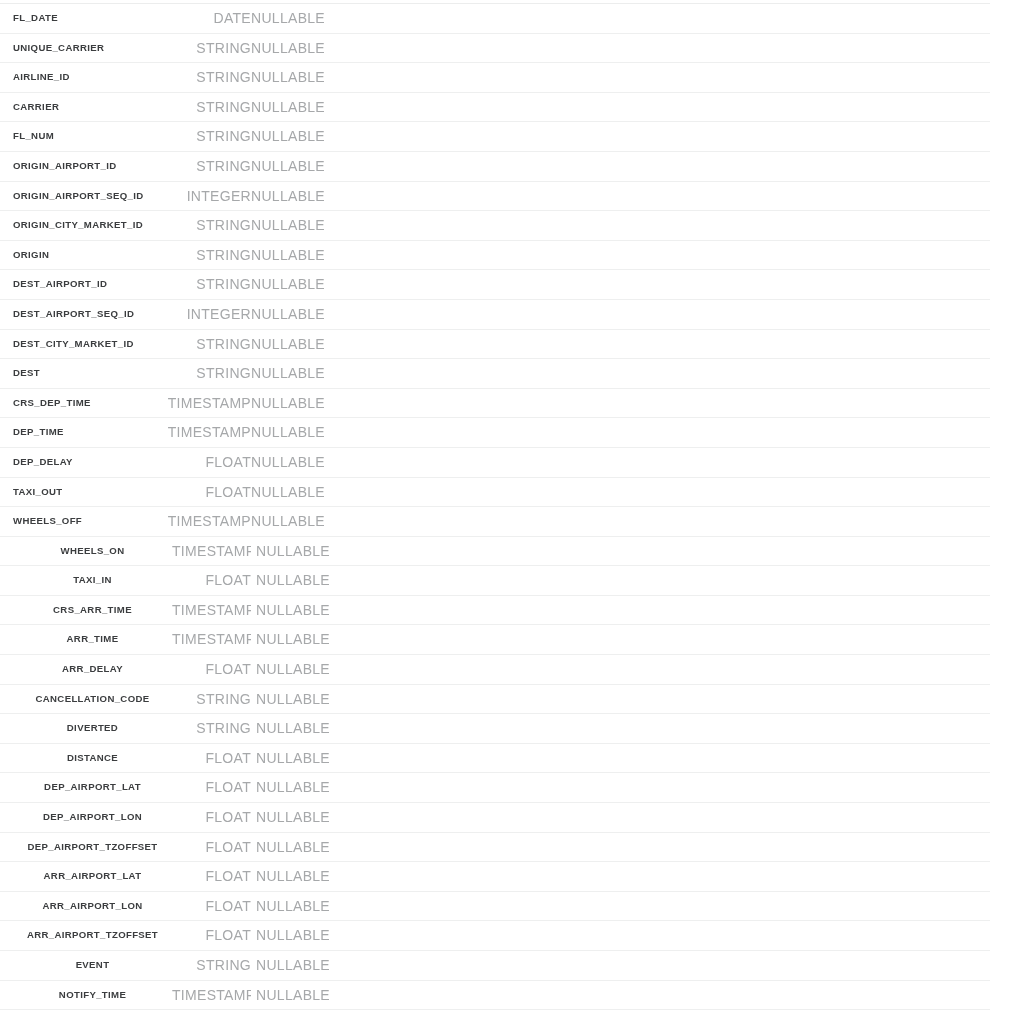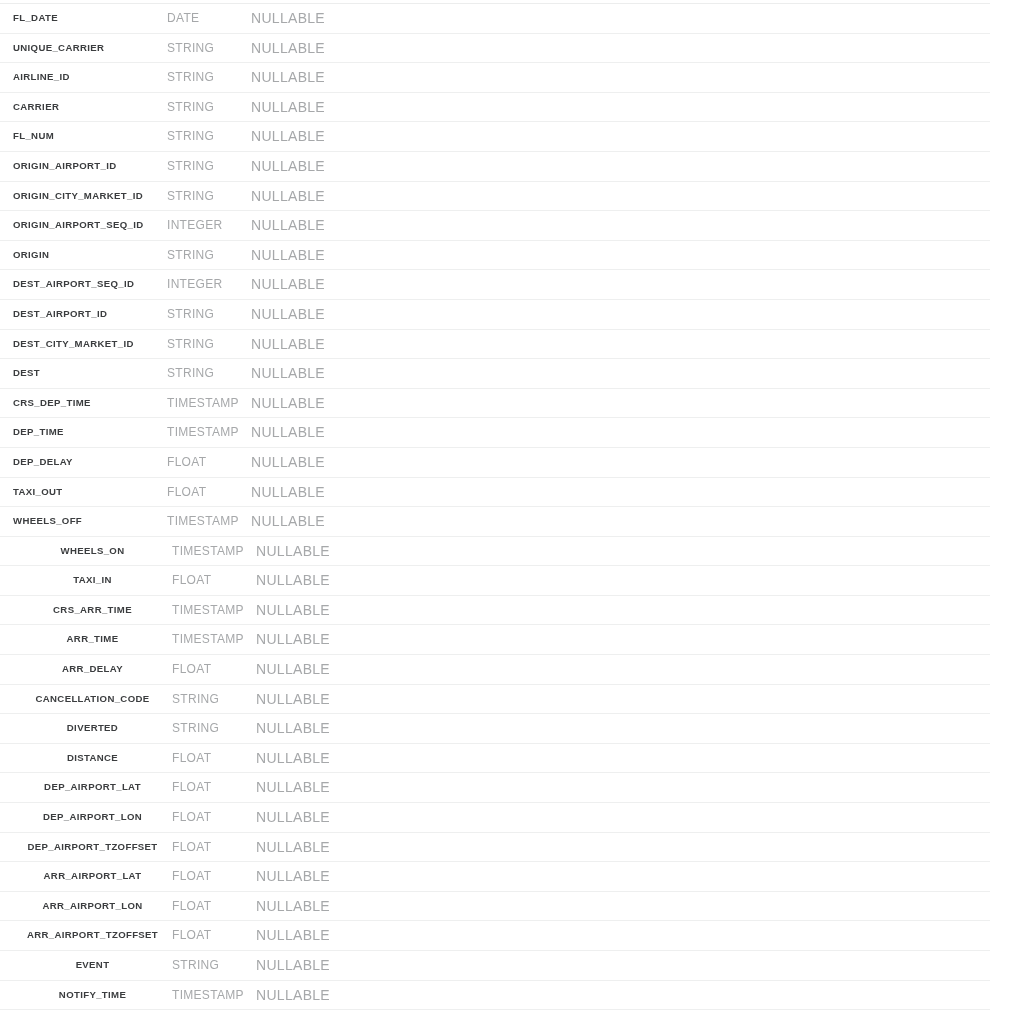--- a/index.html
+++ b/index.html
@@ -70,24 +70,25 @@
   .col-name {
     width: 154px;
     padding-left: 13px !important;
     font-size: 9.6px;
     font-weight: bold;
     letter-spacing: 0.35px;
     color: #3b3d3f;
   }
   .col-type {
     width: 84px;
-    font-size: 12px;
+    font-size: 14px;
     font-weight: normal;
     letter-spacing: 0.3px;
     color: #a6a8aa;
+    text-align: right;
   }
   .col-mode {
     width: 120px;
     font-size: 14px;
     font-weight: normal;
     letter-spacing: 0.3px;
     color: #a6a8aa;
   }
   .col-spacer {
     width: 619px;
@@ -146,55 +147,55 @@
           <td class="col-tail"></td>
         </tr>
         <tr>
           <td class="col-name">ORIGIN_AIRPORT_ID</td>
           <td class="col-type">STRING</td>
           <td class="col-mode">NULLABLE</td>
           <td class="col-spacer"></td>
           <td class="col-tail"></td>
         </tr>
         <tr>
-          <td class="col-name">ORIGIN_CITY_MARKET_ID</td>
-          <td class="col-type">STRING</td>
-          <td class="col-mode">NULLABLE</td>
-          <td class="col-spacer"></td>
-          <td class="col-tail"></td>
-        </tr>
-        <tr>
           <td class="col-name">ORIGIN_AIRPORT_SEQ_ID</td>
           <td class="col-type">INTEGER</td>
           <td class="col-mode">NULLABLE</td>
           <td class="col-spacer"></td>
           <td class="col-tail"></td>
         </tr>
         <tr>
+          <td class="col-name">ORIGIN_CITY_MARKET_ID</td>
+          <td class="col-type">STRING</td>
+          <td class="col-mode">NULLABLE</td>
+          <td class="col-spacer"></td>
+          <td class="col-tail"></td>
+        </tr>
+        <tr>
           <td class="col-name">ORIGIN</td>
+          <td class="col-type">STRING</td>
+          <td class="col-mode">NULLABLE</td>
+          <td class="col-spacer"></td>
+          <td class="col-tail"></td>
+        </tr>
+        <tr>
+          <td class="col-name">DEST_AIRPORT_ID</td>
           <td class="col-type">STRING</td>
           <td class="col-mode">NULLABLE</td>
           <td class="col-spacer"></td>
           <td class="col-tail"></td>
         </tr>
         <tr>
           <td class="col-name">DEST_AIRPORT_SEQ_ID</td>
           <td class="col-type">INTEGER</td>
           <td class="col-mode">NULLABLE</td>
           <td class="col-spacer"></td>
           <td class="col-tail"></td>
         </tr>
         <tr>
-          <td class="col-name">DEST_AIRPORT_ID</td>
-          <td class="col-type">STRING</td>
-          <td class="col-mode">NULLABLE</td>
-          <td class="col-spacer"></td>
-          <td class="col-tail"></td>
-        </tr>
-        <tr>
           <td class="col-name">DEST_CITY_MARKET_ID</td>
           <td class="col-type">STRING</td>
           <td class="col-mode">NULLABLE</td>
           <td class="col-spacer"></td>
           <td class="col-tail"></td>
         </tr>
         <tr>
           <td class="col-name">DEST</td>
           <td class="col-type">STRING</td>
           <td class="col-mode">NULLABLE</td>

